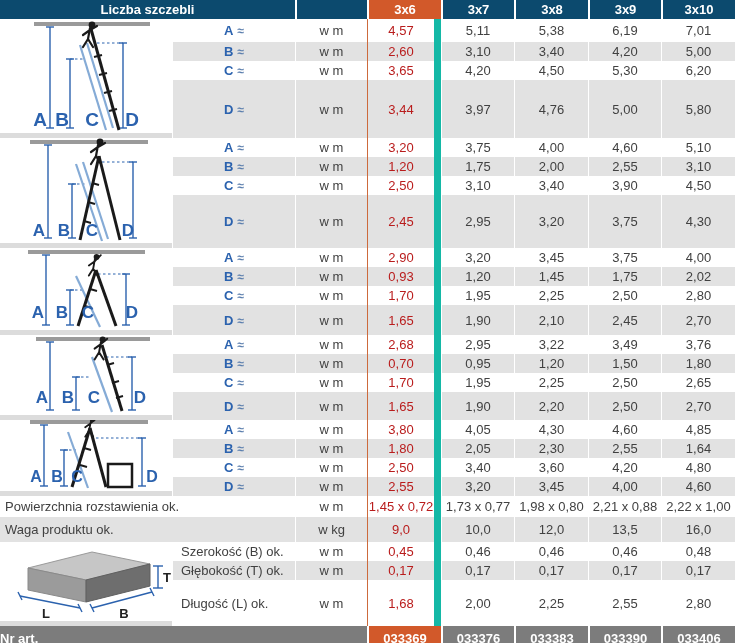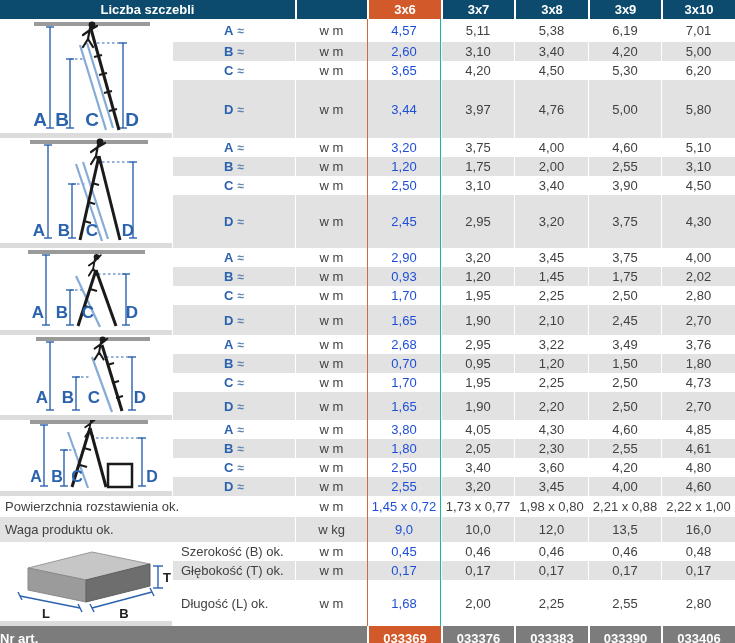--- a/index.html
+++ b/index.html
@@ -9,21 +9,21 @@
   td,th{padding:0;font-size:13px;text-align:center;vertical-align:middle;overflow:hidden;white-space:nowrap;color:#414141}
   .hd{background:#0c4a6e;color:#fff;font-weight:700;height:19px}
   .hd.sep{border-left:2px solid #fff}
   .hd-accent{background:#d2592a}
   tr.stripe td{background:#e2e2e2}
   td.diag{background:#fff;border-bottom:5px solid #dcdcdc}
   td.diag svg{display:block;margin:0 auto}
   td.lab,td.unit,td.val{border-left:1px solid #fff}
   .L{color:#2b62ae;font-weight:700}
   .ap{color:#5c7fae;font-weight:700;margin-left:4px;font-size:12px}
-  td.acol{border-left:1px solid #cd6a3c;border-right:1px solid #14b8a6;color:#1d4ed8}
+  td.acol{border-left:1px solid #cd6a3c;border-right:7px solid #14b8a6;color:#b91c1c}
   td.left{text-align:left;padding-left:5px}
   td.dimlab{text-align:left;padding-left:8px;border-left:1px solid #fff}
   tr.foot td{background:#7c7c7c;color:#fff;font-weight:700;border-left:2px solid #fff}
   tr.foot td:first-child{border-left:0;text-align:left;padding-left:0}
   tr.foot td.art{text-decoration:underline}
   tr.foot td.acol{background:#d2592a;border-left:2px solid #fff;border-right:0;color:#fff}
   
   .ceil{stroke:#9a9a9a;stroke-width:4}
   .m{stroke:#2b62ae;stroke-width:1.4}
   .dot{stroke:#2b62ae;stroke-width:1;stroke-dasharray:2.5 2.5}
@@ -339,21 +339,21 @@
         <td class="val">1,50</td>
         <td class="val">1,80</td>
       </tr>
       <tr style="height: 19px;">
         <td class="lab"><span class="L">C</span><span class="ap">≈</span></td>
         <td class="unit">w m</td>
         <td class="val acol">1,70</td>
         <td class="val">1,95</td>
         <td class="val">2,25</td>
         <td class="val">2,50</td>
-        <td class="val">4,73</td>
+        <td class="val">2,65</td>
       </tr>
       <tr class="stripe" style="height: 28px;">
         <td class="lab"><span class="L">D</span><span class="ap">≈</span></td>
         <td class="unit">w m</td>
         <td class="val acol">1,65</td>
         <td class="val">1,90</td>
         <td class="val">2,20</td>
         <td class="val">2,50</td>
         <td class="val">2,70</td>
       </tr>
@@ -404,21 +404,21 @@
         <td class="val">4,60</td>
         <td class="val">4,85</td>
       </tr>
       <tr class="stripe" style="height: 19px;">
         <td class="lab"><span class="L">B</span><span class="ap">≈</span></td>
         <td class="unit">w m</td>
         <td class="val acol">1,80</td>
         <td class="val">2,05</td>
         <td class="val">2,30</td>
         <td class="val">2,55</td>
-        <td class="val">4,61</td>
+        <td class="val">1,64</td>
       </tr>
       <tr style="height: 19px;">
         <td class="lab"><span class="L">C</span><span class="ap">≈</span></td>
         <td class="unit">w m</td>
         <td class="val acol">2,50</td>
         <td class="val">3,40</td>
         <td class="val">3,60</td>
         <td class="val">4,20</td>
         <td class="val">4,80</td>
       </tr>

